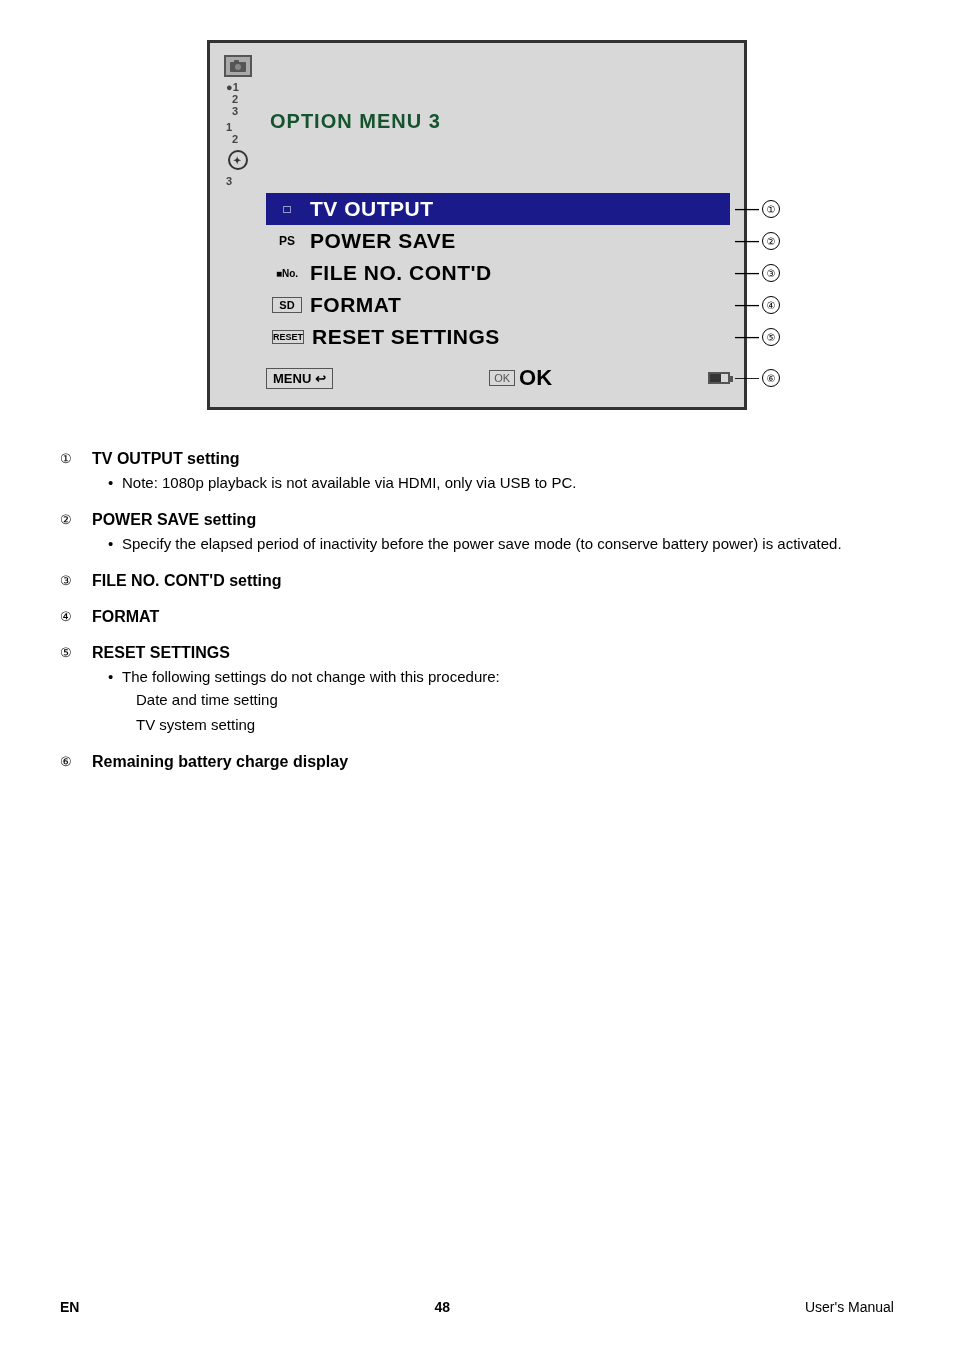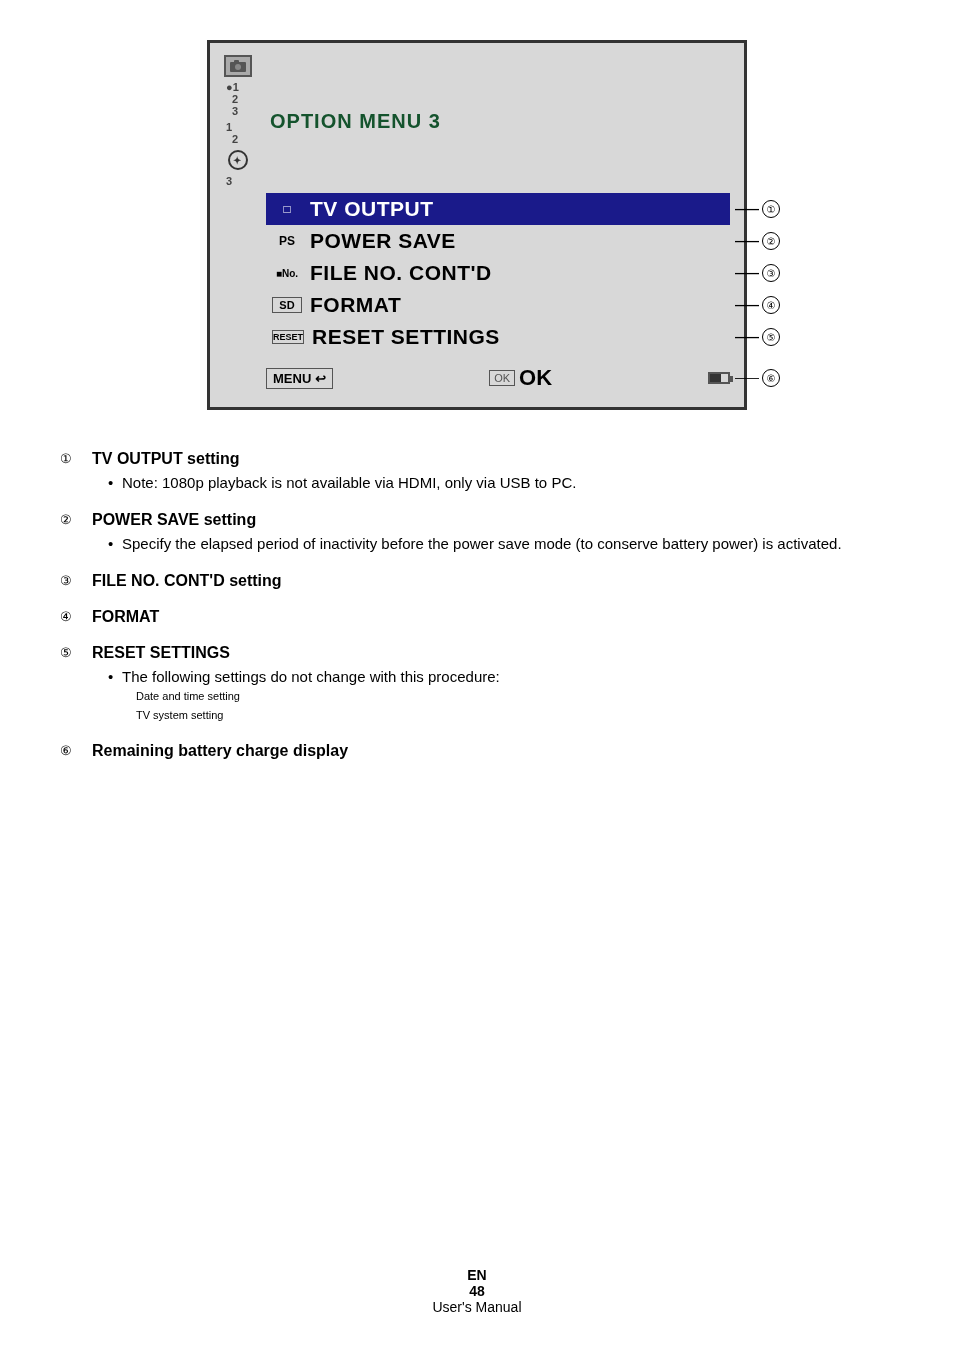--- a/index.html
+++ b/index.html
@@ -202,39 +202,38 @@
       left: 0;
     }
 
     .sub-list {
       list-style: none;
       margin-left: 14px;
       margin-top: 2px;
     }
 
     .sub-list li {
-      font-size: 11px;
+      font-size: 15px;
       line-height: 1.4;
       padding-left: 0;
     }
 
     .sub-list li::before {
       content: none;
     }
 
     
     .page-footer {
       position: absolute;
       bottom: 30px;
       left: 60px;
       right: 60px;
       display: flex;
       justify-content: space-between;
       align-items: center;
-      flex-direction: column;
     }
 
     .footer-en {
       font-size: 14px;
       font-weight: bold;
     }
 
     .footer-page {
       font-size: 14px;
       font-weight: bold;

